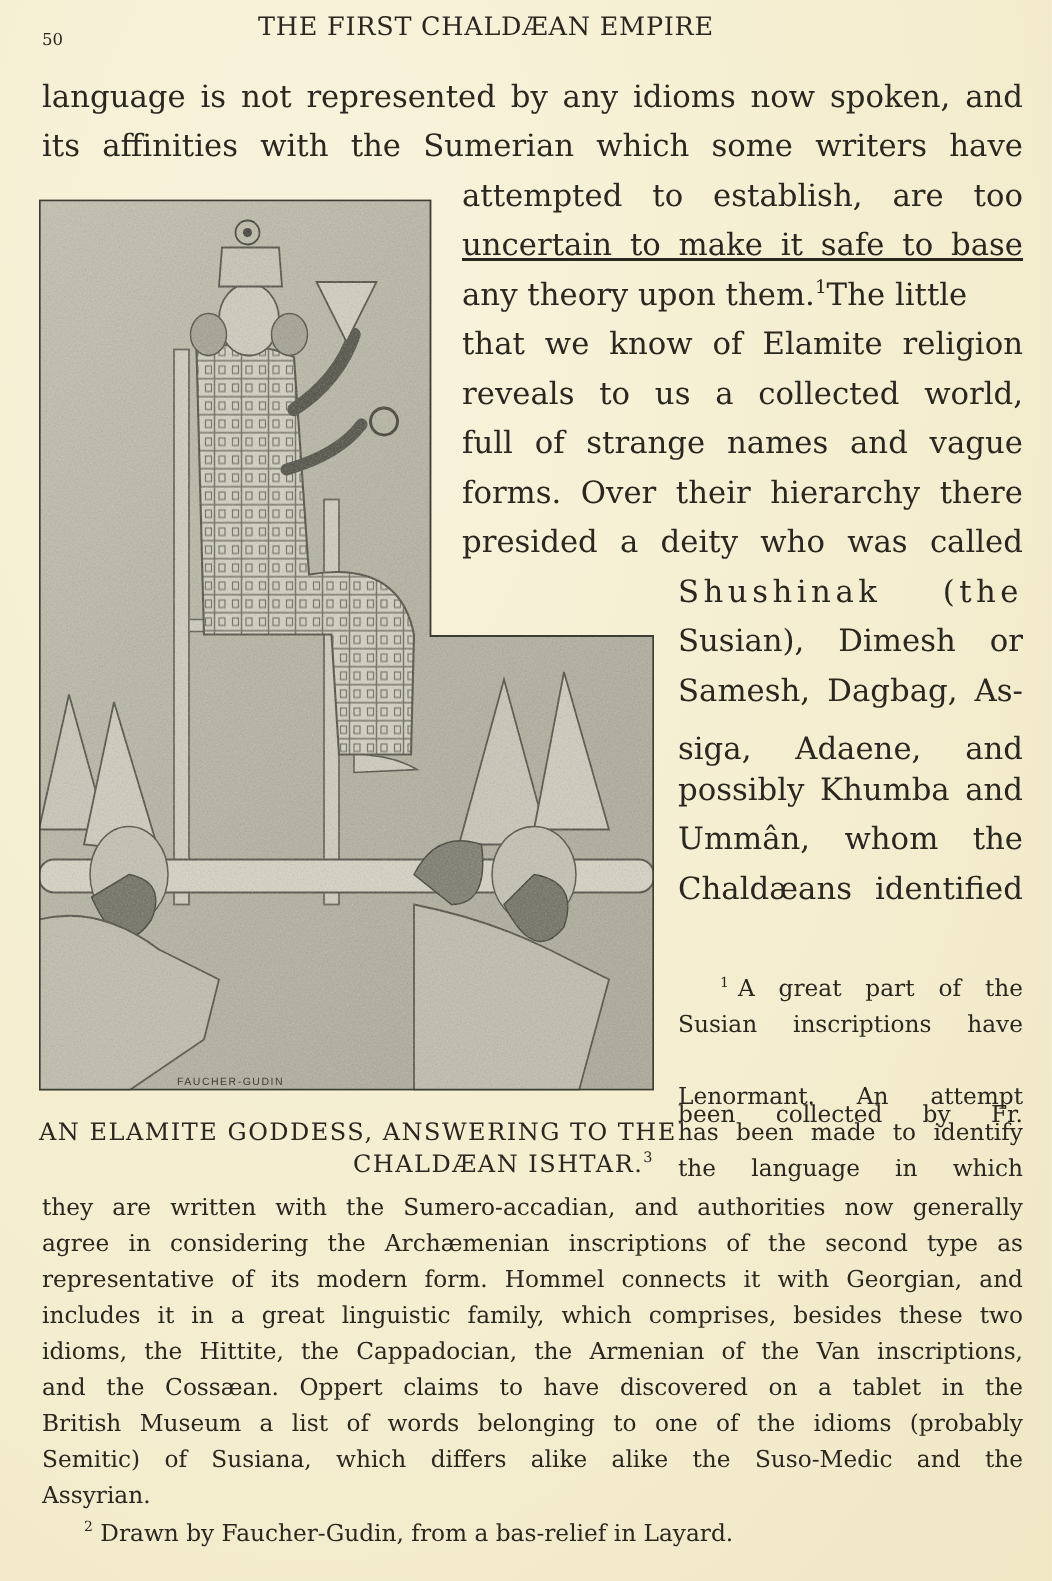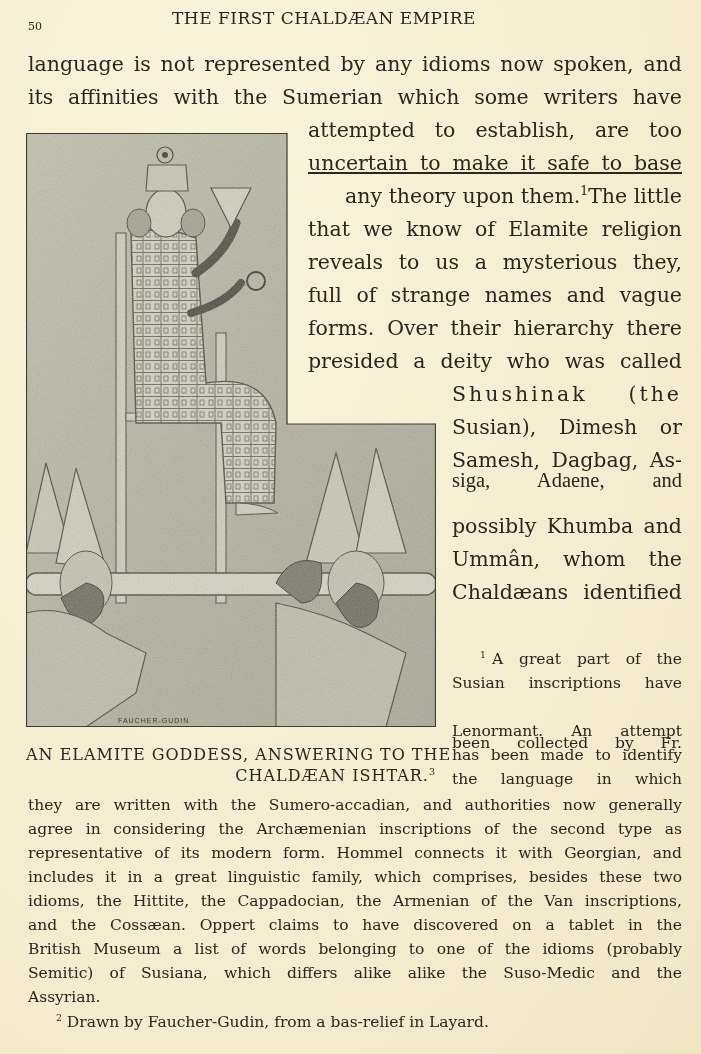--- a/index.html
+++ b/index.html
@@ -29,34 +29,34 @@
 <body>
 
 <div class="abs header-num">50</div>
 <div class="abs header-title">THE FIRST CHALDÆAN EMPIRE</div>
 
 <div class="line just" style="left:28px; top:52px; width:654px;">language is not represented by any idioms now spoken, and</div>
 <div class="line just" style="left:28px; top:85px; width:654px;">its affinities with the Sumerian which some writers have</div>
 
 <div class="line just" style="left:308px; top:118px; width:374px;">attempted to establish, are too</div>
 <div class="line just" style="left:308px; top:151px; width:374px;text-decoration:underline;">uncertain to make it safe to base</div>
-<div class="line" style="left:308px; top:184px; width:374px; display:flex; justify-content:flex-end;">
+<div class="line" style="left:308px; top:184px; width:374px; display:flex; justify-content:flex-start;">
   <span><span>any theory upon them.</span><sup>1</sup></span>
   <span>The little</span>
 </div>
 <div class="line just" style="left:308px; top:217px; width:374px;">that we know of Elamite religion</div>
-<div class="line just" style="left:308px; top:250px; width:374px;">reveals to us a mysterious they,</div>
+<div class="line just" style="left:308px; top:250px; width:374px;">reveals to us a collected world,</div>
 <div class="line just" style="left:308px; top:283px; width:374px;">full of strange names and vague</div>
 <div class="line just" style="left:308px; top:316px; width:374px;">forms. Over their hierarchy there</div>
 <div class="line just" style="left:308px; top:349px; width:374px;">presided a deity who was called</div>
 
 <div class="line just" style="left:452px; top:382px; width:230px; letter-spacing:3px;">Shushinak (the</div>
 <div class="line just" style="left:452px; top:415px; width:230px;">Susian), Dimesh or</div>
 <div class="line just" style="left:452px; top:448px; width:230px;">Samesh, Dagbag, As-</div>
-<div class="line just" style="left:452px; top:469px; width:230px;font-family:Liberation Serif, serif;">siga, Adaene, and</div>
+<div class="line just" style="left:452px; top:487px; width:230px;">siga, Adaene, and</div>
 <div class="line just" style="left:452px; top:514px; width:230px;">possibly Khumba and</div>
 <div class="line just" style="left:452px; top:547px; width:230px;">Ummân, whom the</div>
 <div class="line just" style="left:452px; top:580px; width:230px;">Chaldæans identified</div>
 
 <div class="fig">
   <svg width="410" height="594" viewBox="0 0 410 594">
     <defs>
       <filter id="grain" x="0" y="0" width="100%" height="100%">
         <feTurbulence type="fractalNoise" baseFrequency="0.9" numOctaves="2" seed="4" result="n"></feTurbulence>
         <feColorMatrix type="saturate" values="0" in="n" result="g"></feColorMatrix>

